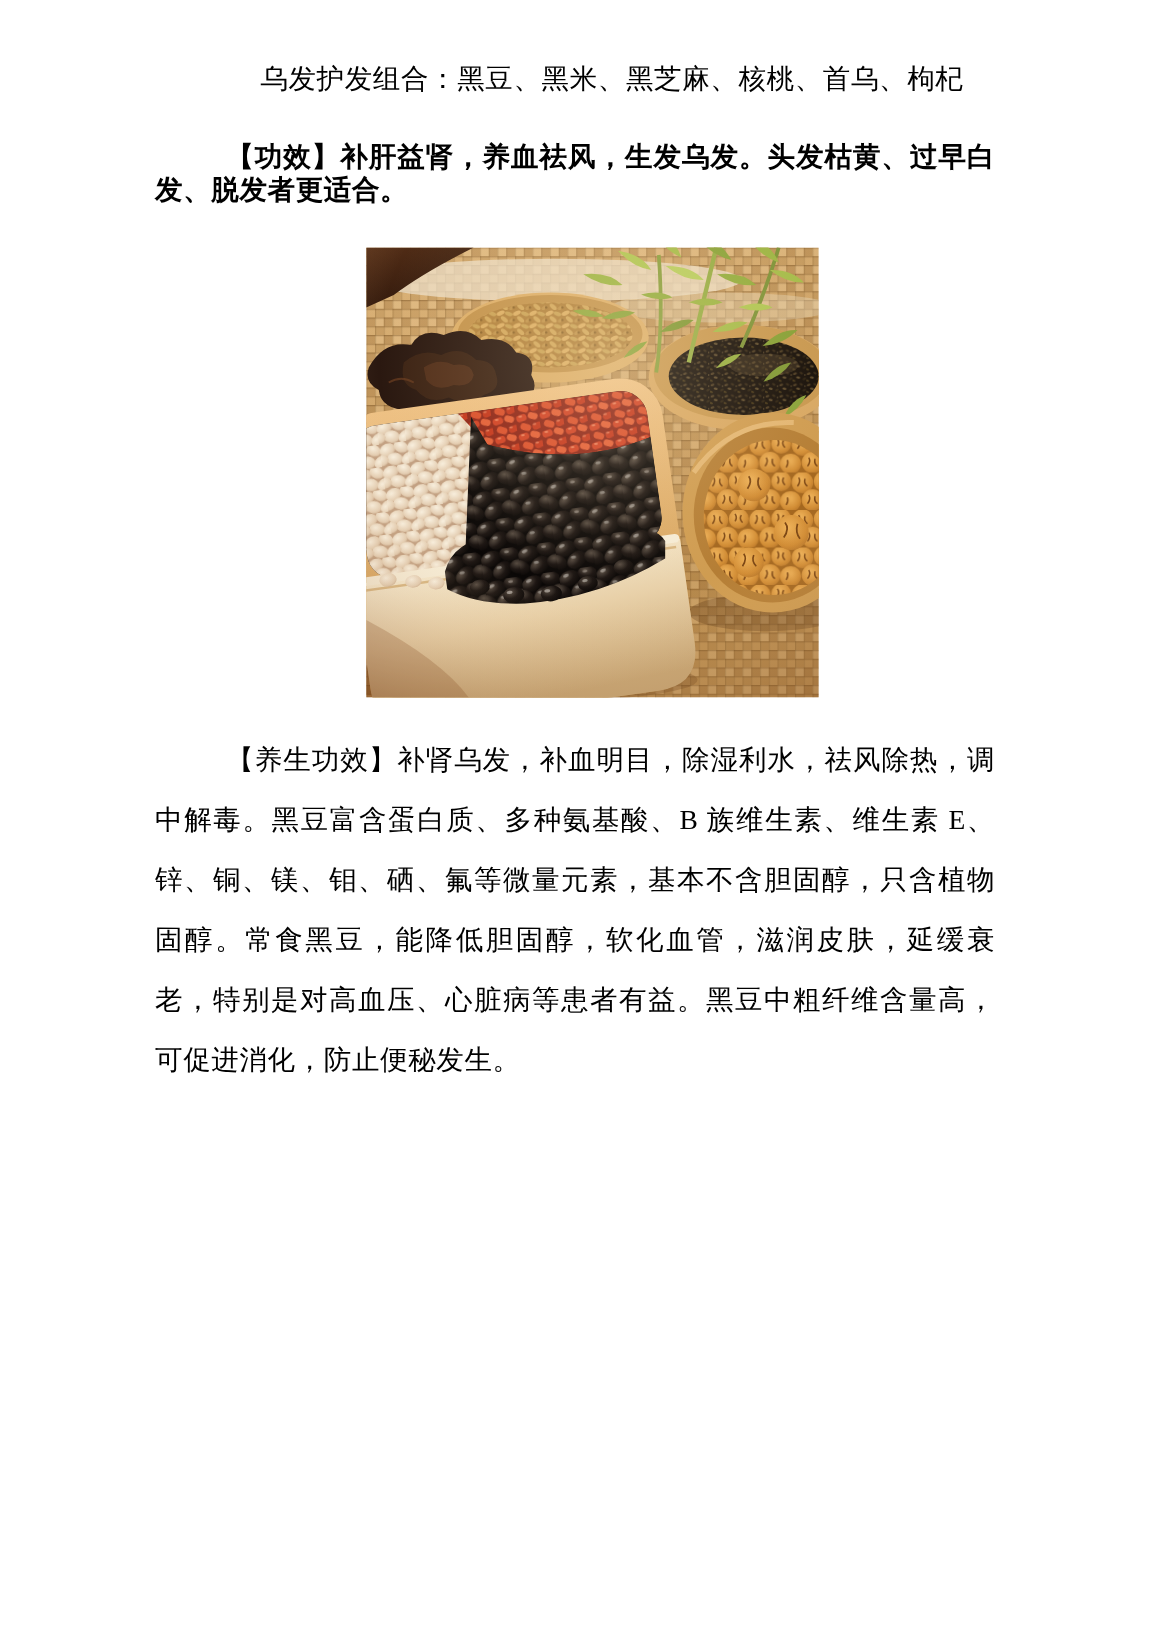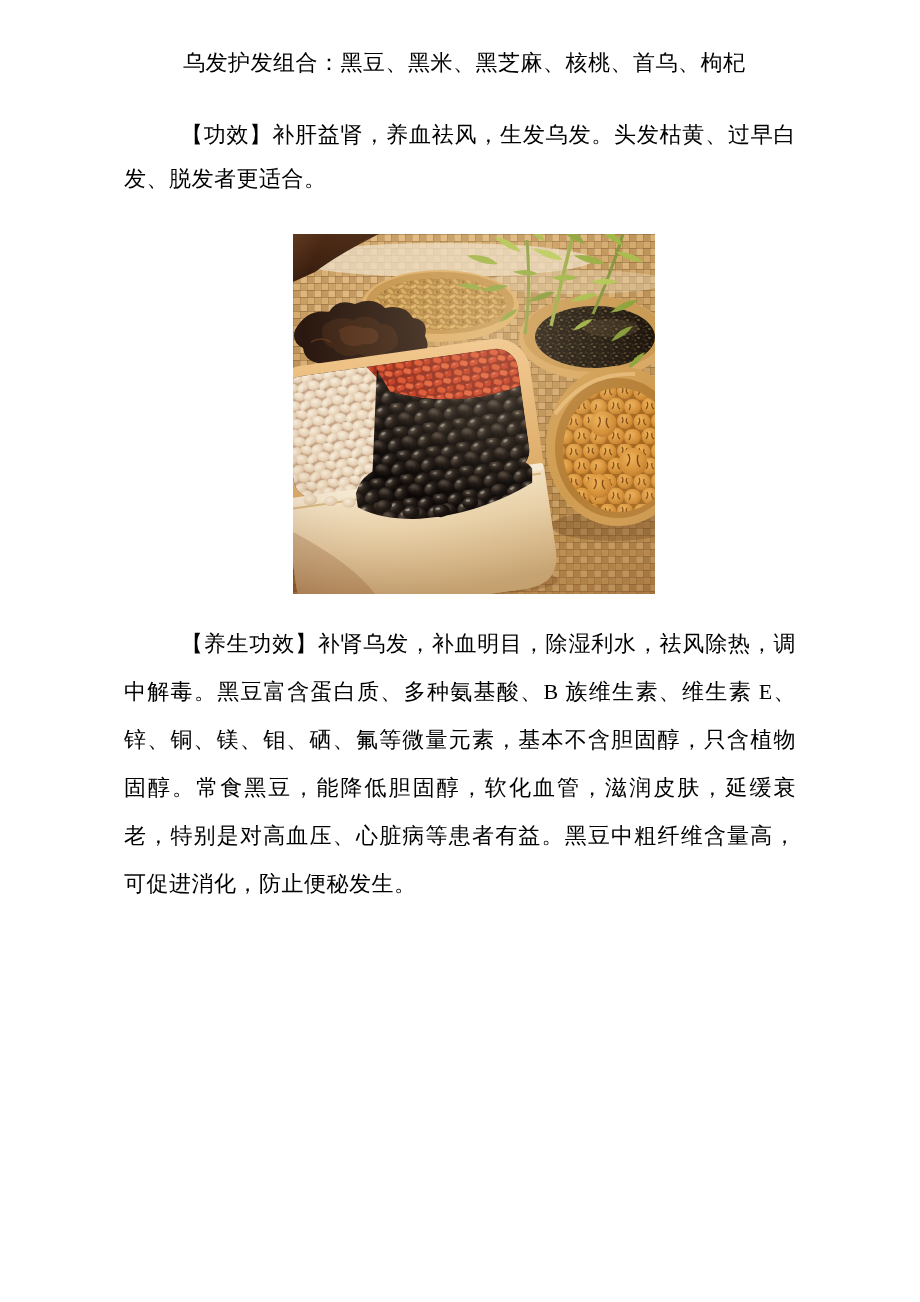--- a/index.html
+++ b/index.html
@@ -2,22 +2,22 @@
 <html><head>
 <meta charset="utf-8">
 <style>
   html,body{margin:0;padding:0;background:#ffffff;}
   body{width:920px;height:1302px;overflow:hidden;
        font-family:"Liberation Serif","DejaVu Serif",serif;color:#000;}
   .doc{width:920px;height:1302px;background:#fff;box-sizing:border-box;padding:0 124px;}
   .title{margin:112px 0 0 0;font-size:25px;line-height:31px;font-weight:bold;
          text-align:center;letter-spacing:0.5px;}
   p{margin:0;font-size:22px;letter-spacing:0.5px;}
-  .combo{margin-top:48px;line-height:30px;text-indent:59px;white-space:nowrap;}
-  .effect{margin-top:35px;line-height:44px;text-indent:57px;text-align:justify;}
+  .combo{margin-top:48px;line-height:30px;text-indent:59px;white-space:nowrap;text-align:center;}
+  .effect{margin-top:35px;line-height:26px;text-indent:57px;text-align:justify;font-weight:bold;}
   .subhead{margin-top:34px;line-height:30px;text-indent:43px;}
   .photo{margin:33px 0 0 169px;width:362px;height:360px;padding:0;display:block;}
   .photo svg{display:block;}
   .detail{margin-top:26px;line-height:48px;text-indent:57px;text-align:justify;}
 </style>
 </head>
 <body>
 
 <div class="doc">
 

